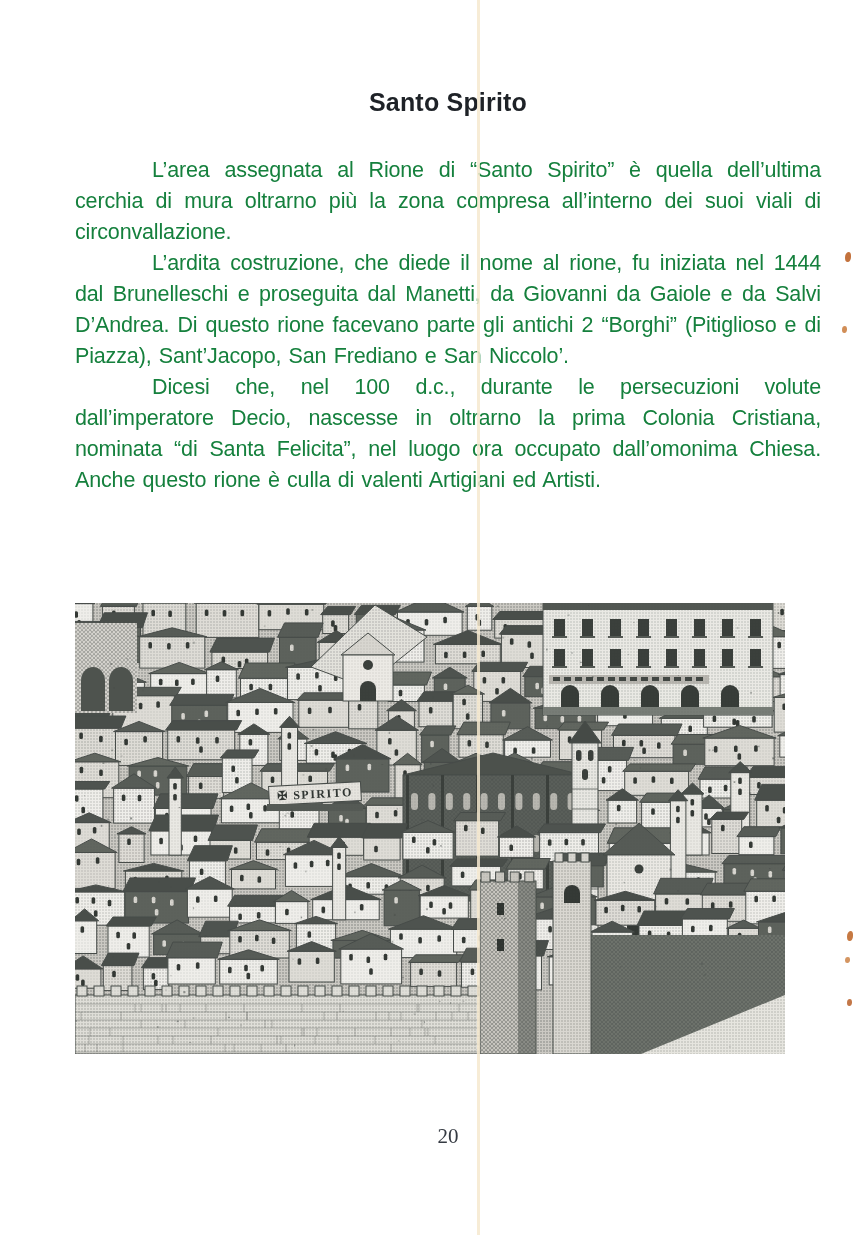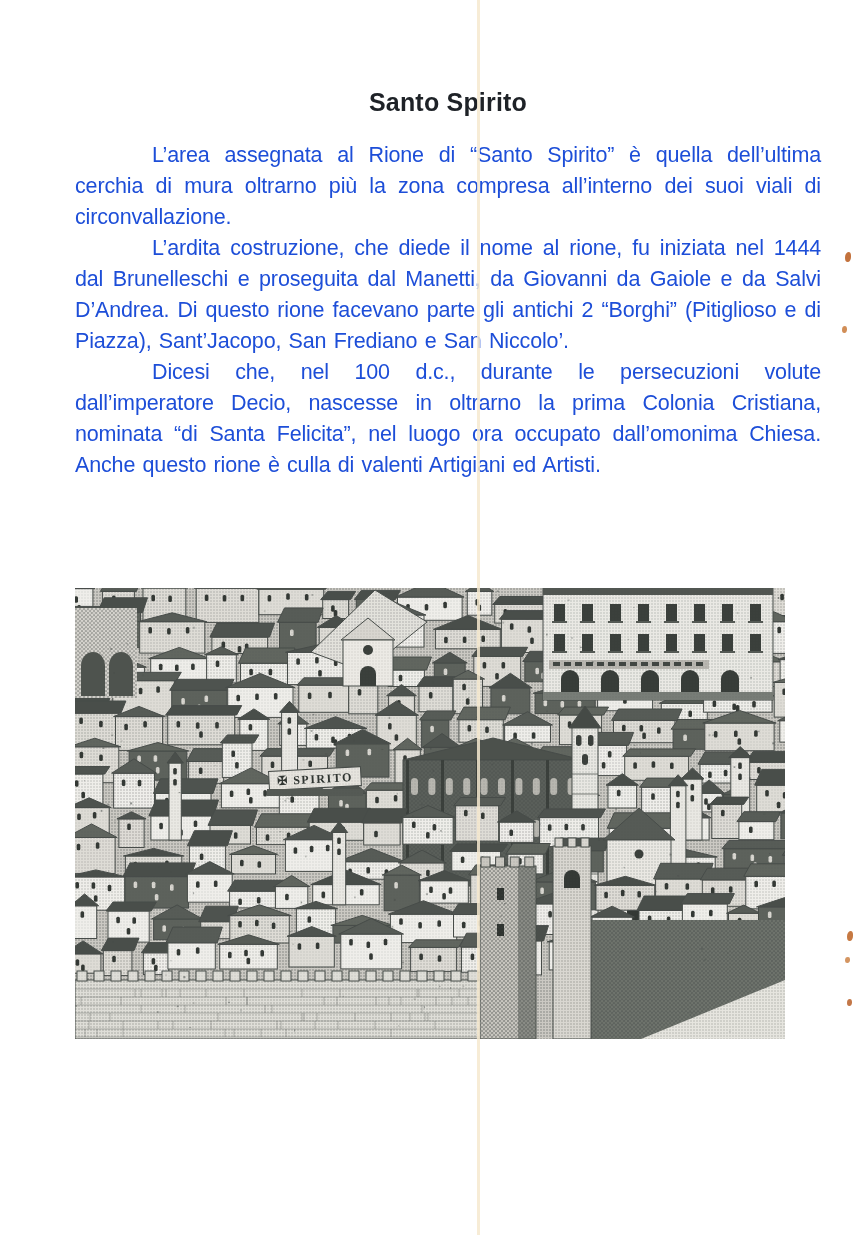--- a/index.html
+++ b/index.html
@@ -6,21 +6,21 @@
   body{
     width:855px;height:1235px;position:relative;overflow:hidden;
     background:#ffffff;
     font-family:"Liberation Sans",sans-serif;
   }
   .page{position:absolute;inset:0;padding:88px 34px 0 75px;box-sizing:border-box;}
   .title{
     font-size:25px;font-weight:bold;text-align:center;color:#1e2227;
     margin:0;letter-spacing:.2px;
   }
-  .body-text{margin-top:23px;color:#1d4ed8;}
+  .body-text{margin-top:38px;color:#15803d;}
   .para{
     font-size:21.5px;line-height:31px;text-align:justify;text-indent:77px;
     margin:0;letter-spacing:-0.15px;word-spacing:1.5px;
   }
   figure.engraving{margin:107px 0 0 0;padding:0;width:710px;height:451px;line-height:0;}
   figure.engraving svg{display:block;}
   .pageno{
     margin-top:70px;text-align:center;
     font-family:"Liberation Serif",serif;font-size:21px;color:#353a42;
   }
@@ -1303,20 +1303,21 @@
         <rect x="675.3" y="89.1" width="1.5" height="1.4" fill="#474c49" opacity="0.58"></rect>
         <rect x="633.6" y="146.2" width="1.8" height="2.0" fill="#474c49" opacity="0.37"></rect>
         <rect x="626.3" y="359.8" width="1.3" height="2.1" fill="#474c49" opacity="0.54"></rect>
         <rect x="209.4" y="211.9" width="1.9" height="1.5" fill="#474c49" opacity="0.40"></rect>
         <rect x="496.0" y="49.5" width="2.1" height="1.0" fill="#474c49" opacity="0.44"></rect>
         <rect x="654.1" y="443.2" width="1.6" height="1.1" fill="#474c49" opacity="0.28"></rect>
         <rect x="67.6" y="86.4" width="0.9" height="1.9" fill="#474c49" opacity="0.35"></rect>
       </svg>
   </figure>
 
+  <div class="pageno">20</div>
 </div>
 
 <div class="fold"></div>
 <div class="stain s1"></div>
 <div class="stain s2"></div>
 <div class="stain s3"></div>
 <div class="stain s4"></div>
 <div class="stain s5"></div>
 
 </body></html>

